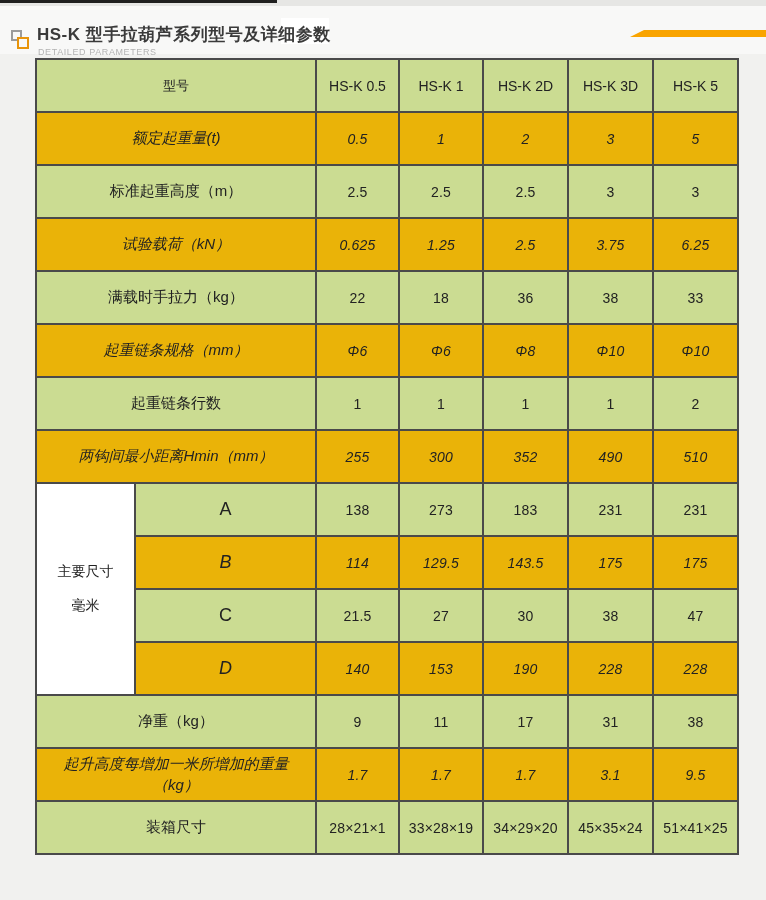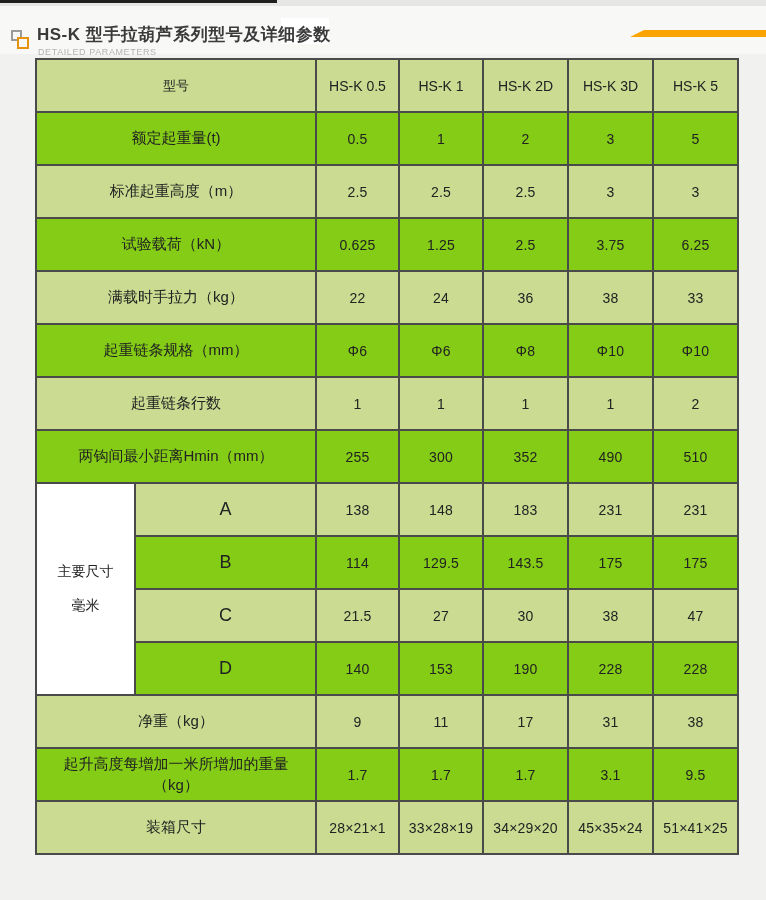--- a/index.html
+++ b/index.html
@@ -63,21 +63,21 @@
   table.spec{
     border-collapse:collapse;table-layout:fixed;width:702px;
   }
   table.spec td{
     border:2px solid var(--border);
     height:53px;padding:0 4px;
     text-align:center;vertical-align:middle;
     color:var(--text);
   }
   tr.green td{background:var(--green);}
-  tr.white td{background:#84cc16;}
+  tr.white td{background:#eab308;font-style:italic;}
   td.row-label{font-size:15px;line-height:1.35;padding:0 28px;}
   td.col-header-label{font-size:13px;}
   td.model-cell{font-size:14px;}
   td.value-cell{font-size:14px;letter-spacing:0.2px;}
   td.dim-sub{
     text-align:left;padding-left:42px;
     font-size:18px;
   }
   tr.green td.dim-group, tr.white td.dim-group{
     background:#ffffff;font-size:14px;line-height:2.4;padding:0 6px;
@@ -140,21 +140,21 @@
           <td colspan="2" class="row-label">试验载荷（kN）</td>
           <td class="value-cell">0.625</td>
           <td class="value-cell">1.25</td>
           <td class="value-cell">2.5</td>
           <td class="value-cell">3.75</td>
           <td class="value-cell">6.25</td>
         </tr>
         <tr class="green">
           <td colspan="2" class="row-label">满载时手拉力（kg）</td>
           <td class="value-cell">22</td>
-          <td class="value-cell">24</td>
+          <td class="value-cell">18</td>
           <td class="value-cell">36</td>
           <td class="value-cell">38</td>
           <td class="value-cell">33</td>
         </tr>
         <tr class="white">
           <td colspan="2" class="row-label">起重链条规格（mm）</td>
           <td class="value-cell">Φ6</td>
           <td class="value-cell">Φ6</td>
           <td class="value-cell">Φ8</td>
           <td class="value-cell">Φ10</td>
@@ -176,21 +176,21 @@
           <td class="value-cell">490</td>
           <td class="value-cell">510</td>
         </tr>
         <tr class="green">
           <td rowspan="4" class="dim-group">
             <div>主要尺寸</div>
             <div>毫米</div>
           </td>
           <td class="dim-sub">A</td>
           <td class="value-cell">138</td>
-          <td class="value-cell">148</td>
+          <td class="value-cell">273</td>
           <td class="value-cell">183</td>
           <td class="value-cell">231</td>
           <td class="value-cell">231</td>
         </tr>
         <tr class="white">
           <td class="dim-sub">B</td>
           <td class="value-cell">114</td>
           <td class="value-cell">129.5</td>
           <td class="value-cell">143.5</td>
           <td class="value-cell">175</td>

